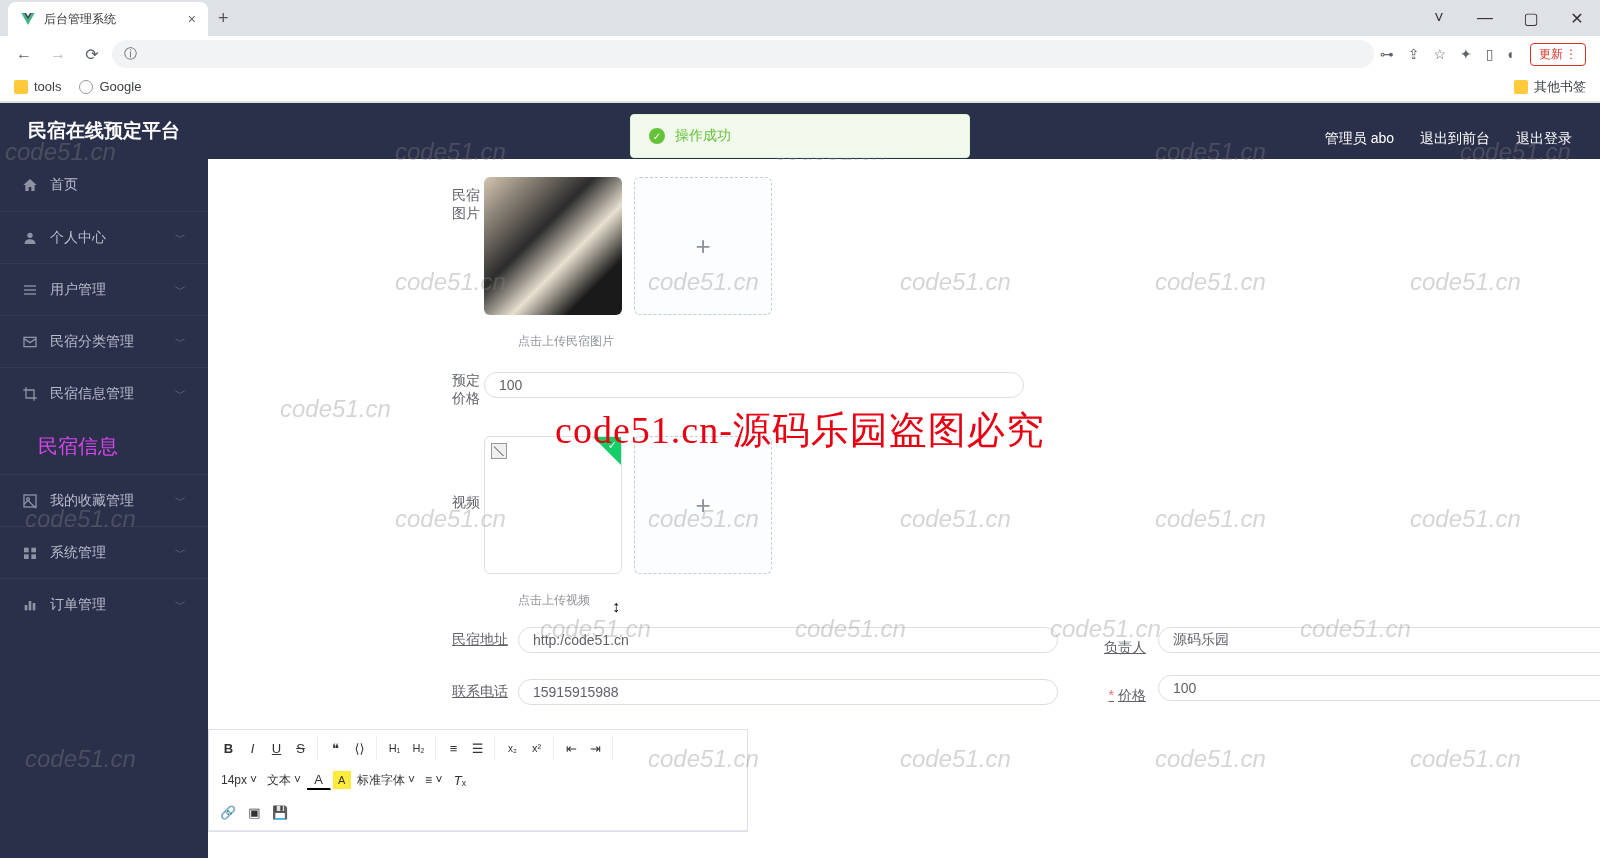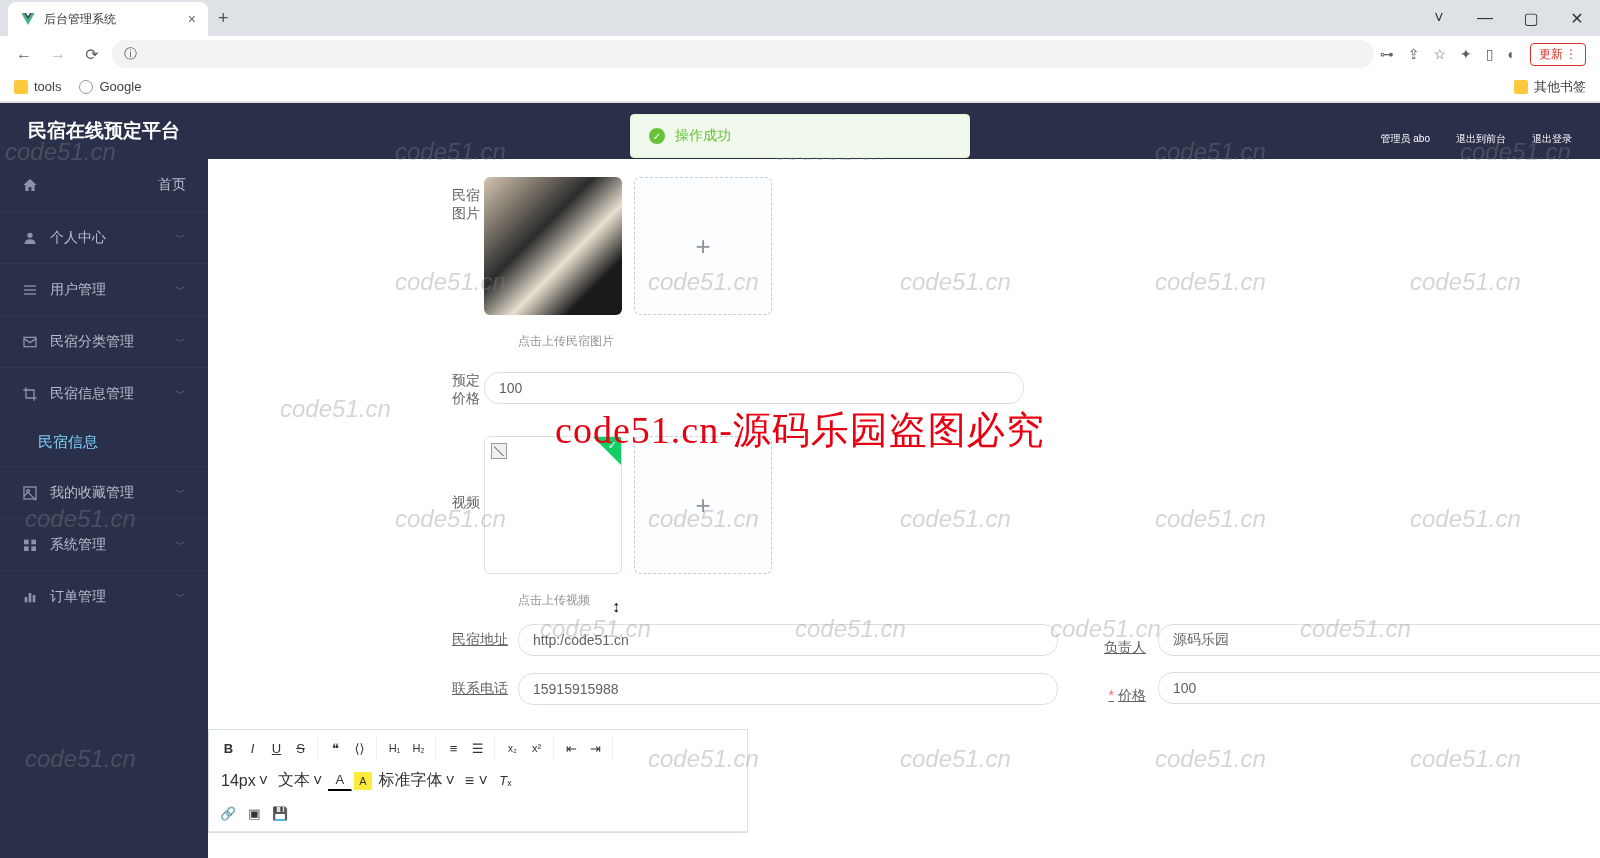--- a/index.html
+++ b/index.html
@@ -25,43 +25,43 @@
 .update-btn { background: #fff; border: 1px solid #d93025; color: #d93025; border-radius: 4px; padding: 2px 8px; font-size: 12px; display: flex; align-items: center; gap: 2px; }
 
 .bookmarks-bar { display: flex; align-items: center; height: 30px; padding: 0 14px; gap: 18px; font-size: 13px; color: #3c4043; border-bottom: 1px solid #e3e3e3; }
 .bookmark { display: flex; align-items: center; gap: 6px; }
 .bookmark-folder { width: 14px; height: 14px; background: #ffc93c; border-radius: 2px; }
 .other-bookmarks { margin-left: auto; }
 
 
 .app-header { height: 56px; background: #2a2f4a; color: #fff; display: flex; align-items: center; padding: 0 28px; }
 .app-title { font-size: 19px; font-weight: bold; }
-.header-right { margin-left: auto; display: flex; gap: 26px; font-size: 10px; margin-top: 15px; }
+.header-right { margin-left: auto; display: flex; gap: 26px; font-size: 14px; margin-top: 15px; }
 .header-link { color: #fff; cursor: pointer; }
 
 
 .app-body { display: flex; height: calc(100% - 158px); }
 
 
 .sidebar { width: 208px; background: #2a2f4a; color: #b8bccc; overflow-y: auto; }
 .menu-item { display: flex; align-items: center; height: 52px; padding: 0 22px; border-top: 1px solid rgba(255,255,255,0.05); font-size: 14px; cursor: pointer; gap: 12px; }
-.menu-item:first-child { border-top: none; text-align: right; }
+.menu-item:first-child { border-top: none; }
 .menu-icon { width: 16px; height: 16px; opacity: 0.7; }
 .menu-label { flex: 1; }
 .menu-chevron { opacity: 0.5; font-size: 11px; }
-.submenu-item { padding: 14px 22px 14px 38px; font-size: 15px; color: #7dd3fc; cursor: pointer; }
+.submenu-item { padding: 14px 22px 14px 38px; font-size: 20px; color: #d946ef; cursor: pointer; }
 
 
 .content { flex: 1; background: #fff; overflow-y: auto; padding-top: 10px; position: relative; }
 
 .form-row { display: flex; align-items: flex-start; padding: 8px 0; }
 .form-label { width: 276px; text-align: left; padding-left: 244px; font-size: 14px; color: #606266; padding-top: 10px; }
 .form-label.center-v { padding-top: 0; align-self: center; }
 .form-control { flex: 1; }
-.input { width: 540px; height: 32px; border: 1px solid #dcdfe6; border-radius: 15px; padding: 0 14px; font-size: 14px; color: #606266; outline: none; }
+.input { width: 540px; height: 26px; border: 1px solid #dcdfe6; border-radius: 15px; padding: 0 14px; font-size: 14px; color: #606266; outline: none; }
 
 .upload-row { display: flex; gap: 12px; }
 .upload-box { width: 138px; height: 138px; border: 1px dashed #c0ccda; border-radius: 6px; display: flex; align-items: center; justify-content: center; font-size: 26px; color: #8c939d; cursor: pointer; background: #fbfdff; }
 .preview-box { width: 138px; height: 138px; border-radius: 6px; overflow: hidden; position: relative; }
 .preview-img { width: 100%; height: 100%; background: linear-gradient(135deg, #d4c5b0 0%, #2c2c2c 40%, #e8e0d0 60%, #1a1a1a 80%); }
 .video-preview { width: 138px; height: 138px; border: 1px solid #dcdfe6; border-radius: 6px; position: relative; background: #fff; }
 .video-badge { position: absolute; top: 0; right: 0; width: 0; height: 0; border-left: 28px solid transparent; border-top: 28px solid #13ce66; }
 .video-check { position: absolute; top: 2px; right: 4px; color: #fff; font-size: 11px; }
 .broken-img { position: absolute; top: 6px; left: 6px; width: 16px; height: 16px; border: 1px solid #999; background: #f0f0f0; }
 .broken-img::before { content: ""; position: absolute; inset: 2px; background: linear-gradient(45deg, transparent 45%, #999 45%, #999 55%, transparent 55%); }
@@ -72,21 +72,21 @@
 .col { flex: 1; display: flex; align-items: center; }
 .col .form-label { width: 310px; text-decoration: underline; }
 .col.right .form-label { width: 100px; padding-left: 30px; text-align: right; padding-right: 12px; margin-top: 16px; }
 .required::before { content: "*"; color: #f56c6c; margin-right: 4px; }
 
 
 .editor { width: 540px; border: 1px solid #dcdfe6; margin-top: 2px; }
 .editor-toolbar { padding: 6px 8px; border-bottom: 1px solid #e4e7ed; display: flex; flex-wrap: wrap; gap: 4px 2px; align-items: center; }
 .ed-btn { width: 24px; height: 24px; display: flex; align-items: center; justify-content: center; font-size: 13px; color: #333; cursor: pointer; border-right: 1px solid transparent; }
 .ed-group { display: flex; border-right: 1px solid #eee; padding-right: 4px; margin-right: 4px; }
-.ed-select { font-size: 16px; color: #333; padding: 2px 4px; display: flex; align-items: center; gap: 3px; cursor: pointer; }
+.ed-select { font-size: 12px; color: #333; padding: 2px 4px; display: flex; align-items: center; gap: 3px; cursor: pointer; }
 
 
 .toast { position: absolute; top: 114px; left: 50%; transform: translateX(-50%); background: #f0f9eb; border: 1px solid #e1f3d8; border-radius: 4px; padding: 12px 18px; display: flex; align-items: center; gap: 10px; min-width: 340px; z-index: 100; }
 .toast-icon { width: 16px; height: 16px; background: #67c23a; border-radius: 50%; color: #fff; display: flex; align-items: center; justify-content: center; font-size: 10px; }
 .toast-text { color: #67c23a; font-size: 14px; }
 
 
 .watermark { position: absolute; color: #888; font-size: 24px; opacity: 0.35; pointer-events: none; font-family: Arial; white-space: nowrap; font-style: italic; }
 .big-watermark { position: absolute; top: 405px; left: 50%; transform: translateX(-50%); color: #e60012; font-size: 38px; font-weight: 500; pointer-events: none; z-index: 200; font-family: "SimSun", serif; letter-spacing: 1px; }
 

